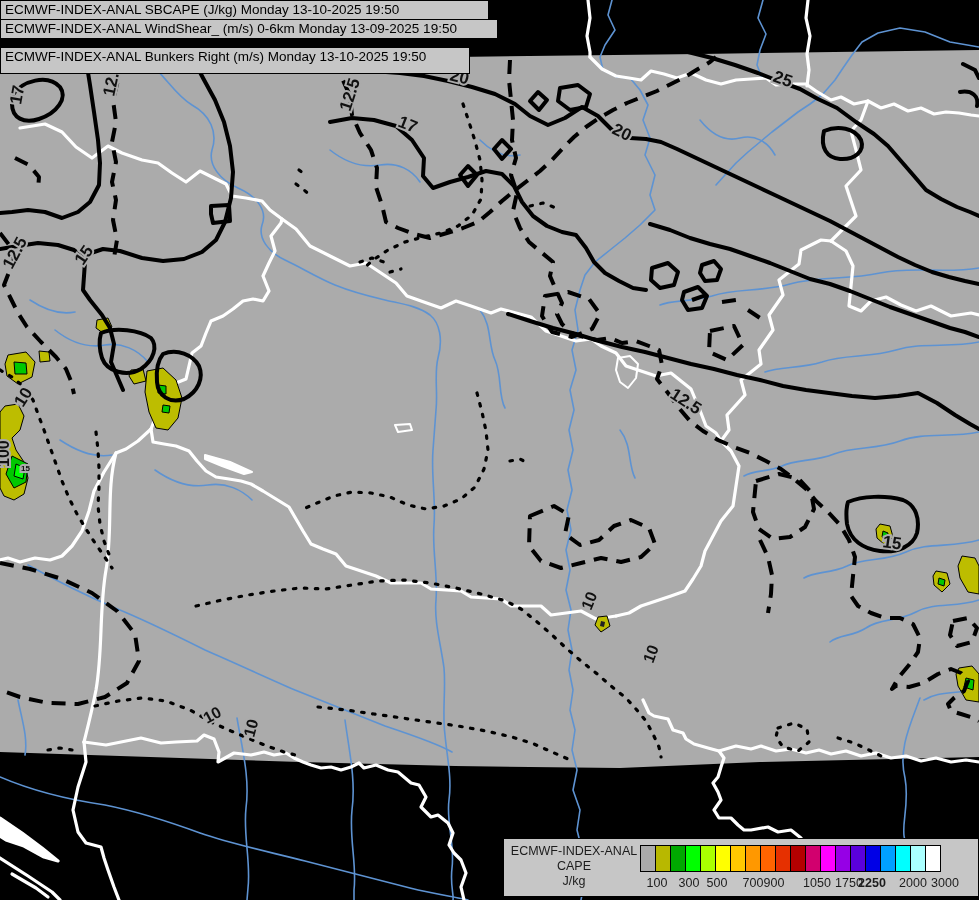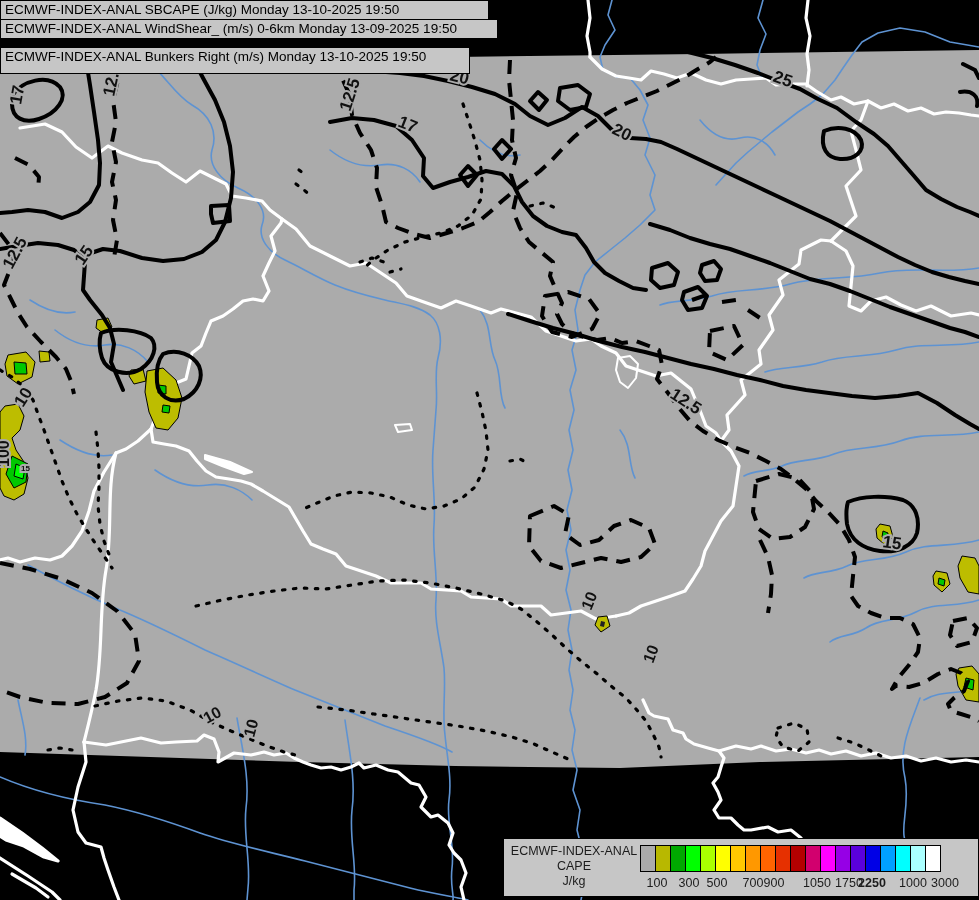--- a/index.html
+++ b/index.html
@@ -229,18 +229,18 @@
       </div>
   <div id="ticks">
         <span class="tick" style="left: 153px;">100</span>
         <span class="tick" style="left: 185px;">300</span>
         <span class="tick" style="left: 213px;">500</span>
         <span class="tick" style="left: 249px;">700</span>
         <span class="tick" style="left: 270px;">900</span>
         <span class="tick" style="left: 313px;">1050</span>
         <span class="tick" style="left: 345px;">1750</span>
         <span class="tick" style="left: 368px; font-weight: bold;">2250</span>
-        <span class="tick" style="left: 409px;">1000</span>
+        <span class="tick" style="left: 409px;">2000</span>
         <span class="tick" style="left: 441px;">3000</span>
       </div>
 </div>
 
 </div>
 
 </body></html>

